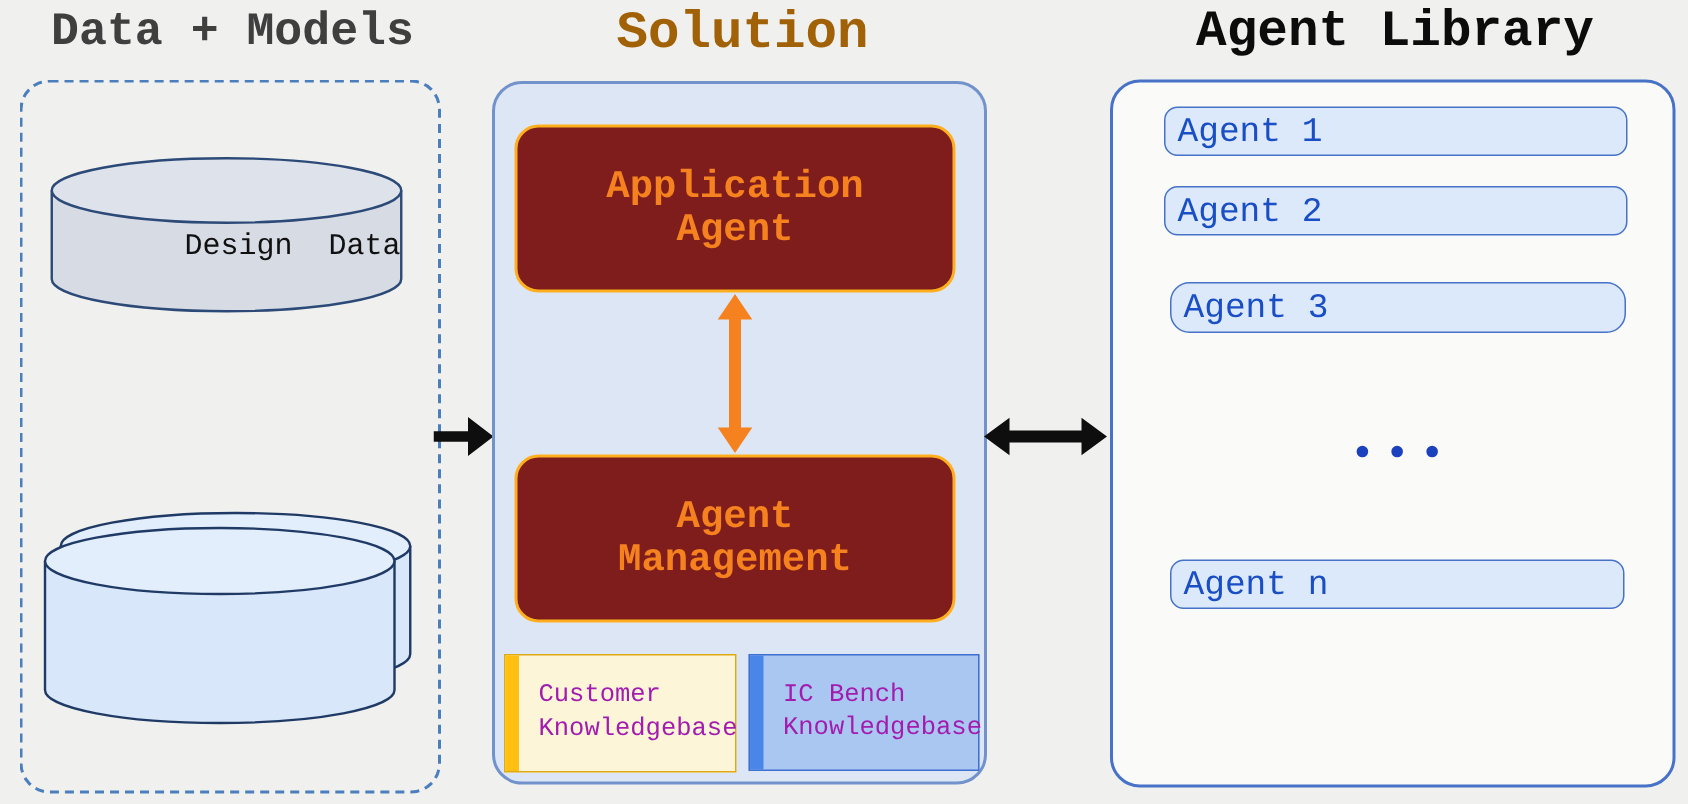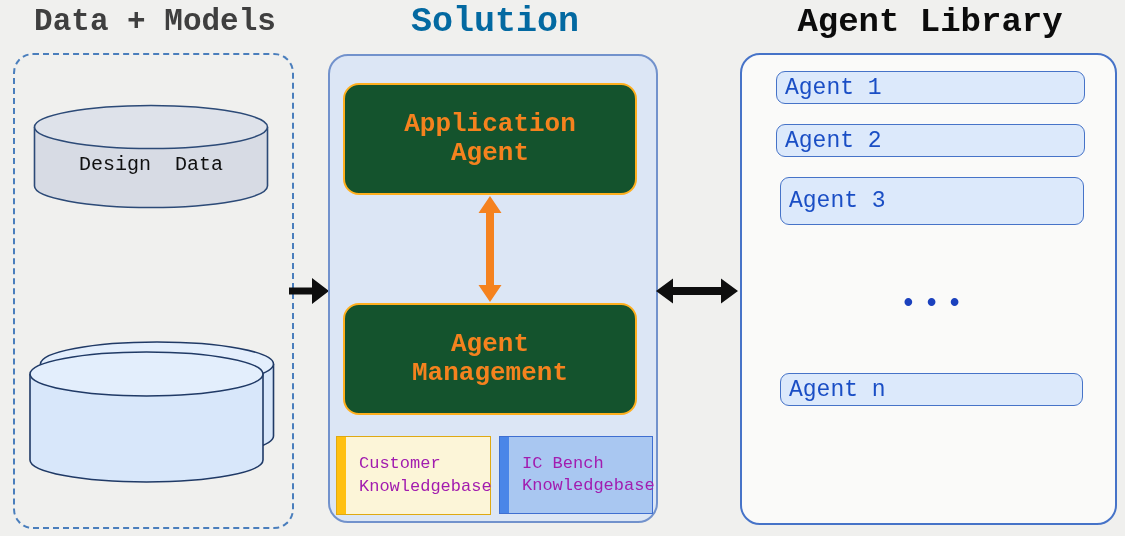--- a/index.html
+++ b/index.html
@@ -1,34 +1,34 @@
 <!DOCTYPE html>
 <html><head>
 <meta charset="utf-8">
 <style>
   html,body{margin:0;padding:0;}
   body{font-family:"Liberation Sans", sans-serif; background:#F0F0EE;}
   #stage{position:relative;width:1125px;height:536px;background:#F0F0EE;overflow:hidden;font-family:Liberation Mono, monospace;}
 
   .title{position:absolute;text-align:center;font-weight:700;white-space:nowrap;}
   #title-data{left:10px;top:4px;width:290px;font-size:31px;color:#3F3F3F;}
-  #title-solution{left:330px;top:2px;width:330px;font-size:35px;color:#0369a1;}
+  #title-solution{left:330px;top:2px;width:330px;font-size:35px;color:#a16207;}
   #title-library{left:740px;top:3px;width:380px;font-size:34px;color:#0C0C0C;}
 
   
   #panel-data{position:absolute;left:13px;top:53px;width:277px;height:472px;
     border:2px dashed #4A7EBC;border-radius:20px;}
 
   .cyl-svg{position:absolute;}
-  .cyl-label{position:absolute;text-align:center;font-size:20px;color:#101010;white-space:pre;}
+  .cyl-label{position:absolute;text-align:center;font-size:20px;color:#101010;white-space:pre;padding-left:44px;}
 
   
   #panel-solution{position:absolute;left:328px;top:54px;width:330px;height:469px;
     background:#DCE6F5;border:2px solid #7292CC;border-radius:20px;box-sizing:border-box;}
-  .agent-box{position:absolute;width:294px;height:112px;background:#14532d;
+  .agent-box{position:absolute;width:294px;height:112px;background:#7f1d1d;
     border:2px solid #FFAF1E;border-radius:16px;box-sizing:border-box;
     display:flex;align-items:center;justify-content:center;}
   .agent-box .lbl{font-size:26px;font-weight:700;color:#F5821E;text-align:center;
     line-height:1.12;max-width:205px;}
   #box-app{left:343px;top:83px;}
   #box-mgmt{left:343px;top:303px;}
 
   .kb{position:absolute;box-sizing:border-box;display:flex;flex-direction:column;justify-content:center;}
   .kb .bar{position:absolute;left:0;top:0;bottom:0;width:9px;}
   .kb .kb-lbl{margin-left:22px;font-size:17px;line-height:1.3;color:#a21caf;max-width:120px;}
@@ -38,21 +38,21 @@
   #kb-icbench .bar{background:#4A86E8;}
 
   
   #panel-library{position:absolute;left:740px;top:53px;width:377px;height:472px;
     background:#FAFAF9;border:2px solid #4673C8;border-radius:20px;box-sizing:border-box;}
   .chip{position:absolute;height:33px;background:#DCE9FB;border:1.5px solid #4673C8;
     border-radius:9px;box-sizing:border-box;display:flex;align-items:center;
     padding-left:8px;font-size:23px;color:#1A4EC5;}
   #chip-1{left:776px;top:71px;width:309px;}
   #chip-2{left:776px;top:124px;width:309px;}
-  #chip-3{left:780px;top:177px;width:304px;height:48px;}
+  #chip-3{left:780px;top:188px;width:304px;height:34px;border-radius:13px;}
   #chip-n{left:780px;top:373px;width:303px;}
   #ellipsis{position:absolute;left:835px;top:289px;width:200px;text-align:center;
     font-size:27px;font-weight:700;color:#1B41BE;letter-spacing:7px;}
 
   .arrow-svg{position:absolute;}
 </style>
 </head>
 <body>
 
 <div id="stage">

